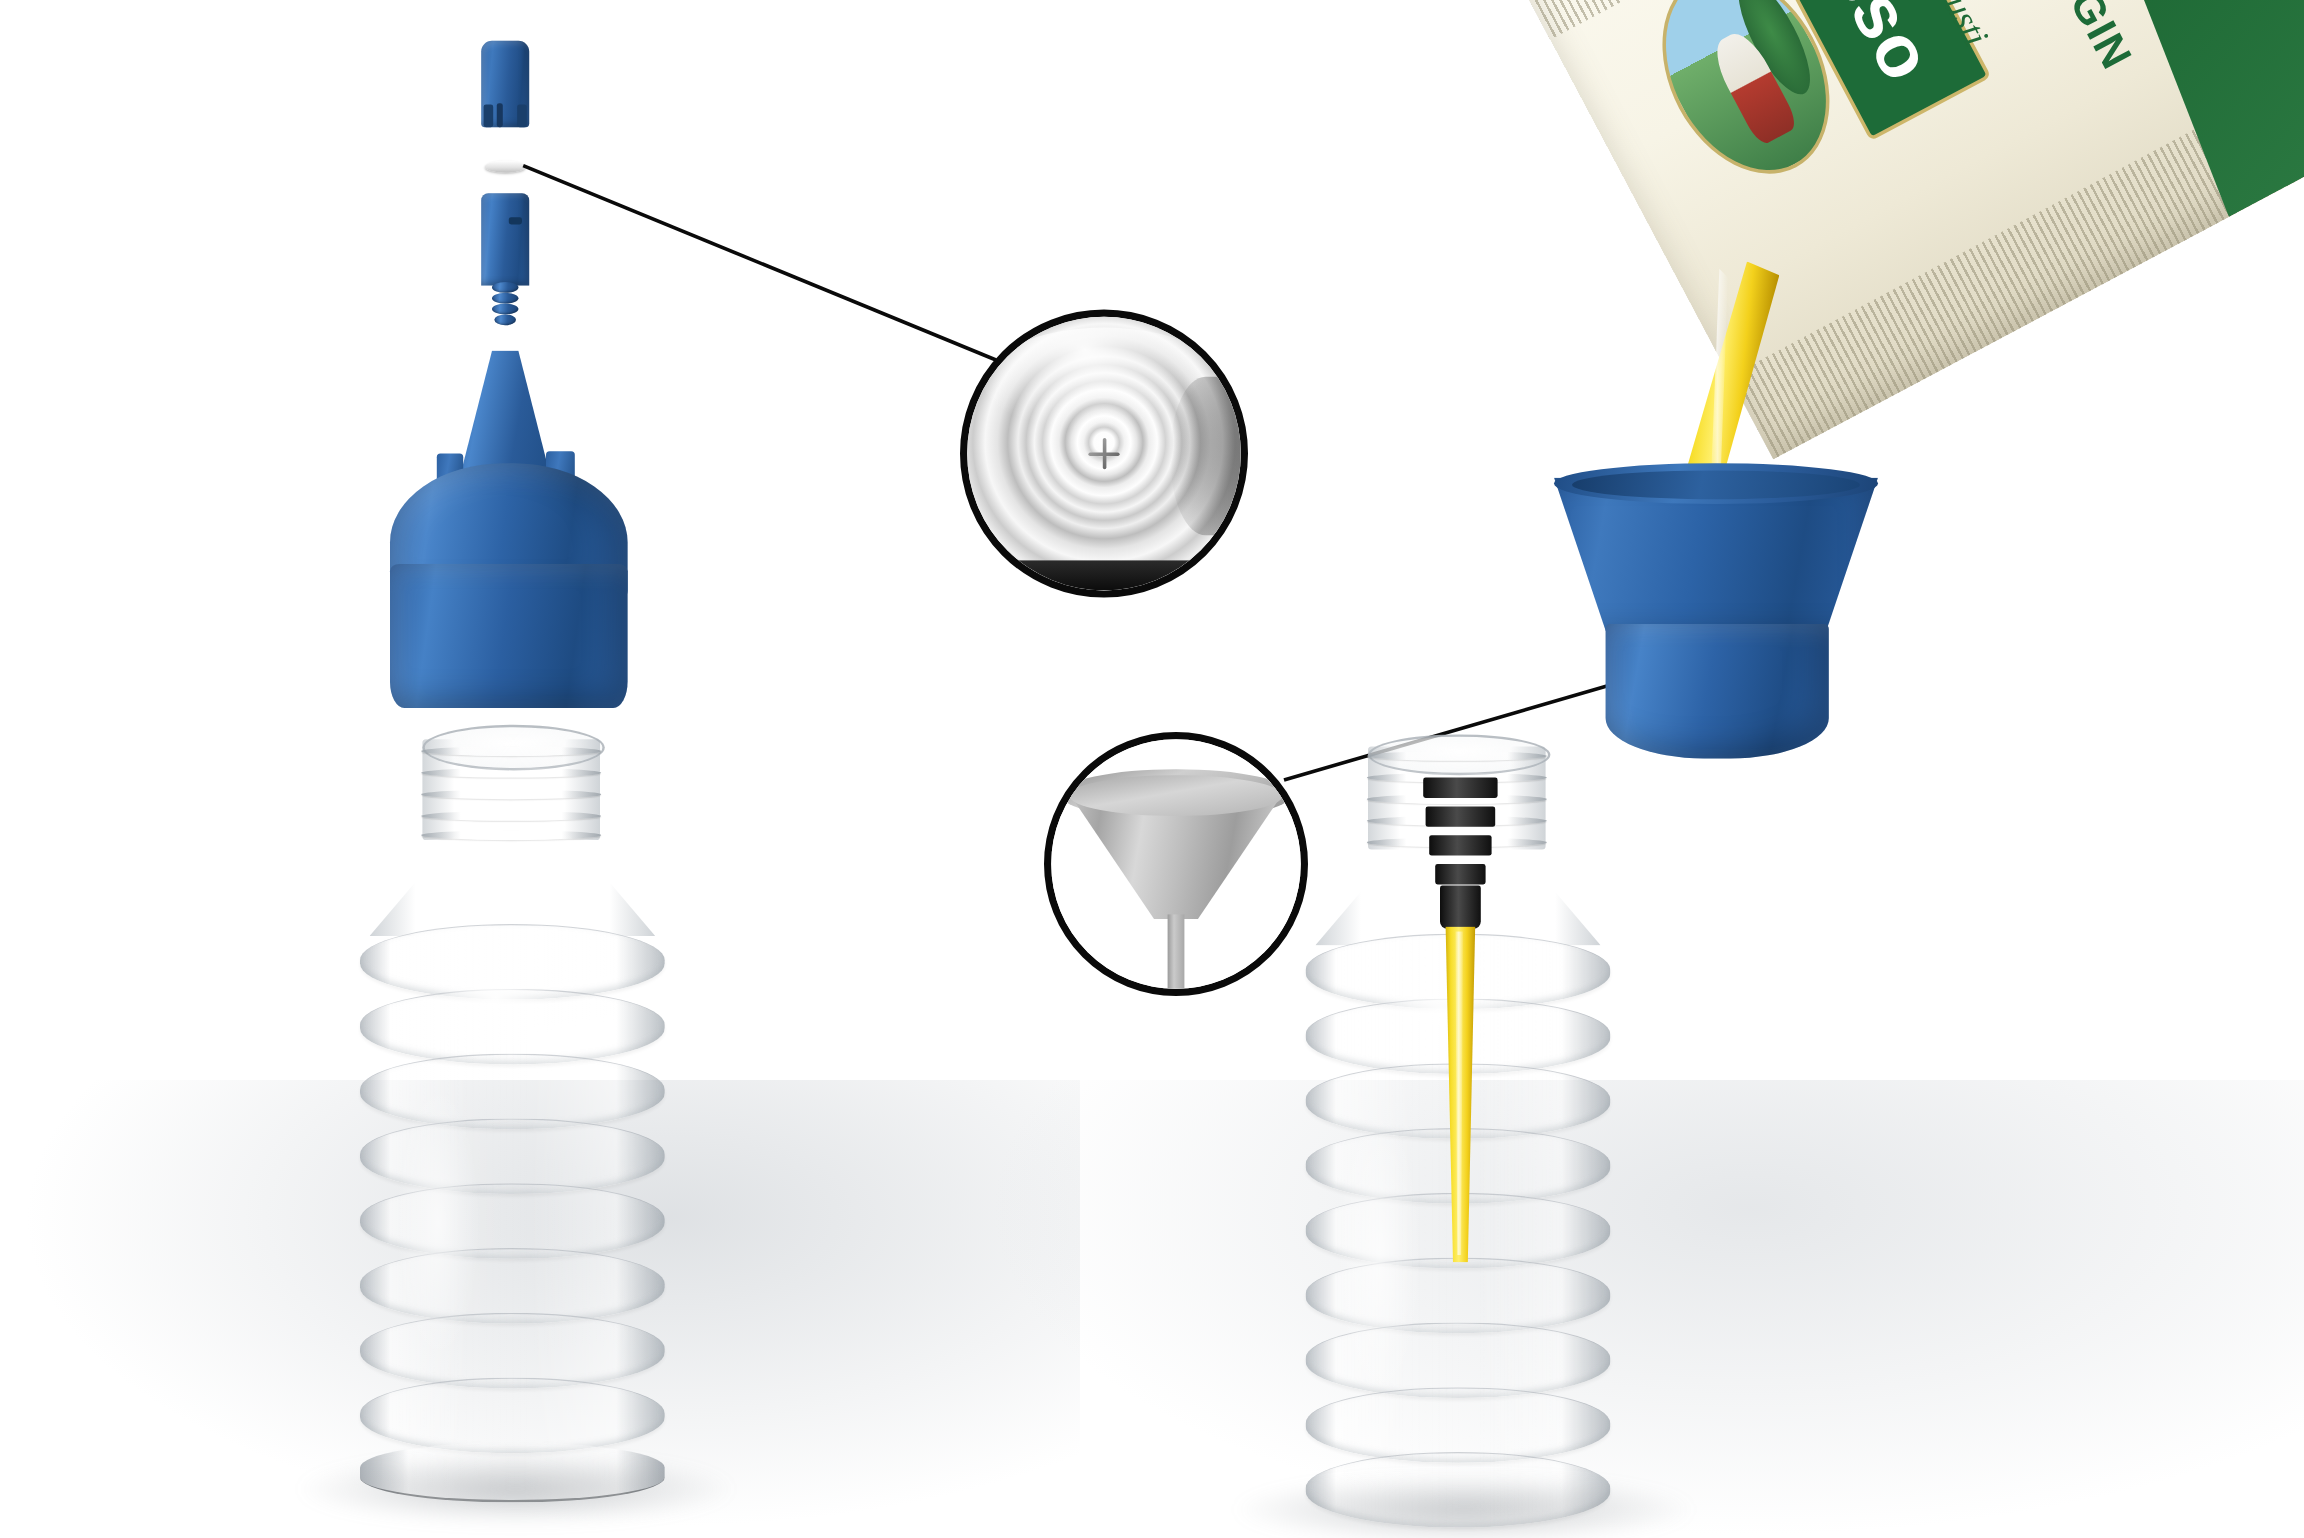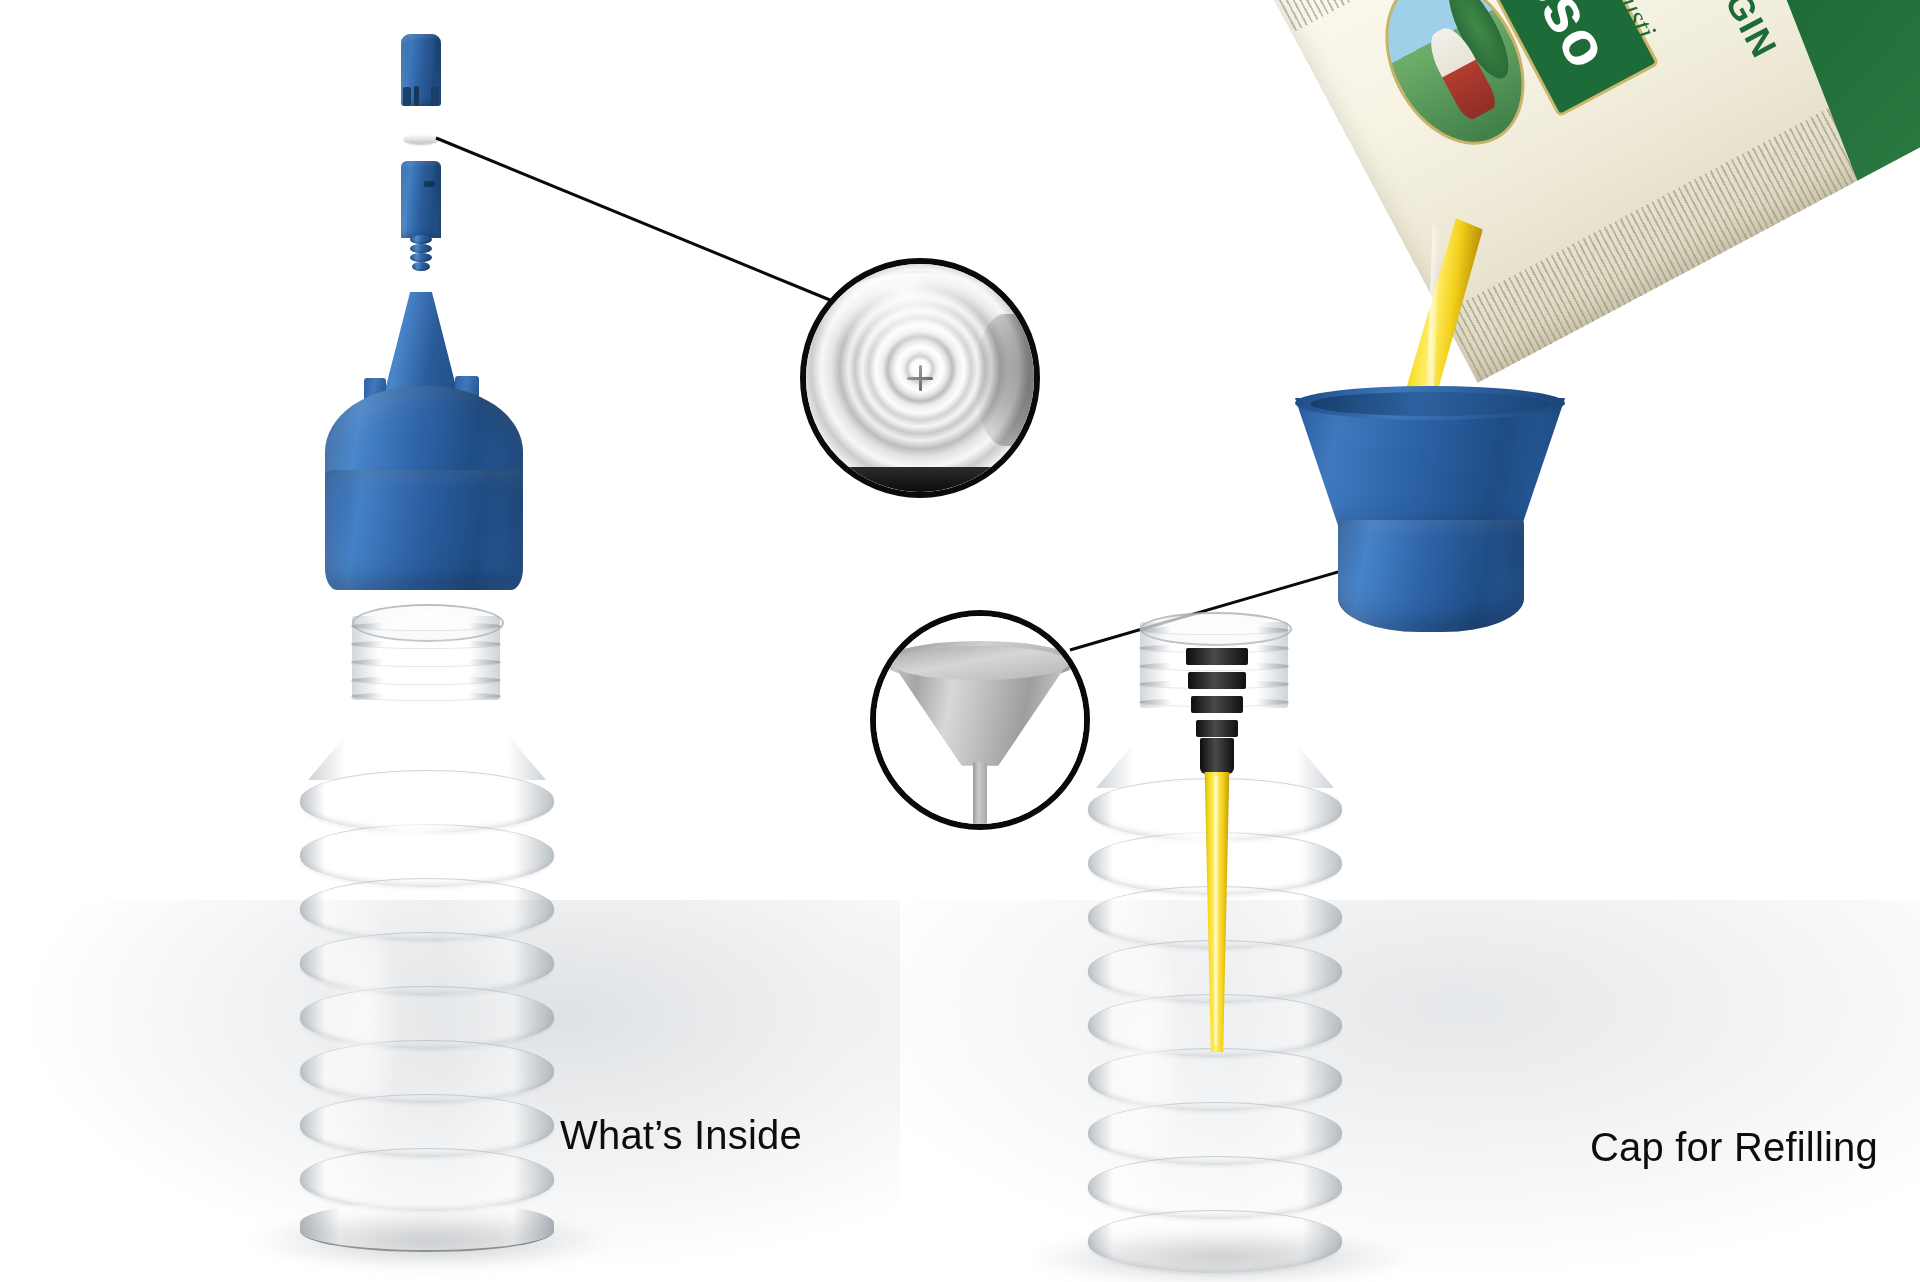--- a/index.html
+++ b/index.html
@@ -454,21 +454,20 @@
 
       <div class="bottle-base" style="top:598px;height:48px;"></div>
 
       <div class="bottle-hl" style="left:58px;top:200px;width:110px;height:54px;"></div>
       <div class="bottle-hl" style="left:30px;top:300px;width:70px;height:230px;opacity:.7;"></div>
     </div>
 
     <div class="bottle-shadow" style="left:250px;top:1212px;width:360px;height:58px;"></div>
 
     <div class="caption nosel" style="left:560px;top:1110px;">
-      <div class="lbl">What’s Inside</div>
     </div>
   </div>
 
   <svg class="leader" width="420" height="260" style="left:430px;top:120px;">
     <line x1="6" y1="18" x2="400" y2="180" stroke="#0a0a0a" stroke-width="3"></line>
   </svg>
 
   <div class="callout" style="left:800px;top:258px;width:240px;height:240px;">
     <div class="valve-photo"></div>
     <div class="valve-right-shadow"></div>
@@ -561,17 +560,16 @@
     <div class="insert-seg" style="left:1200px;top:738px;width:34px;height:36px;border-radius:2px 2px 6px 6px;"></div>
 
     <div class="oil-stream" style="left:1203px;top:772px;width:28px;height:280px;
                 clip-path:polygon(6% 0%, 94% 0%, 72% 100%, 28% 100%);"></div>
     <div class="oil-inner" style="left:1212px;top:776px;width:8px;height:270px;
                 clip-path:polygon(10% 0%, 90% 0%, 70% 100%, 30% 100%);"></div>
 
     <div class="bottle-shadow" style="left:1030px;top:1230px;width:380px;height:56px;"></div>
 
     <div class="caption nosel" style="left:1590px;top:1122px;">
-      <div class="lbl">Cap for Refilling</div>
     </div>
   </div>
 
 </div>
 
 </body></html>

